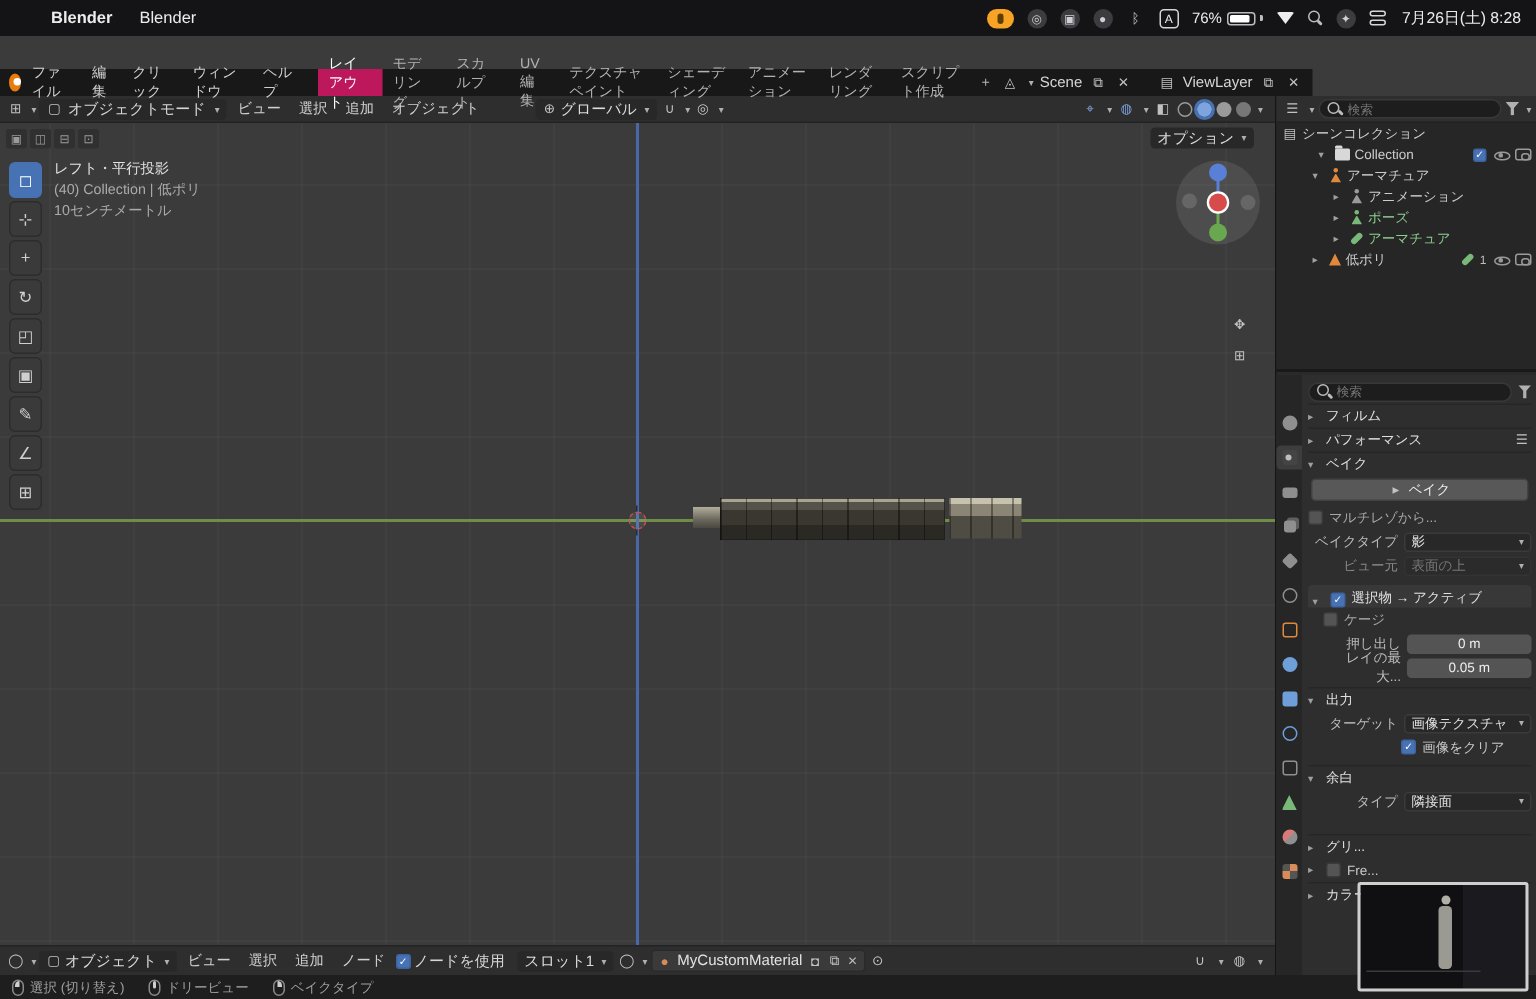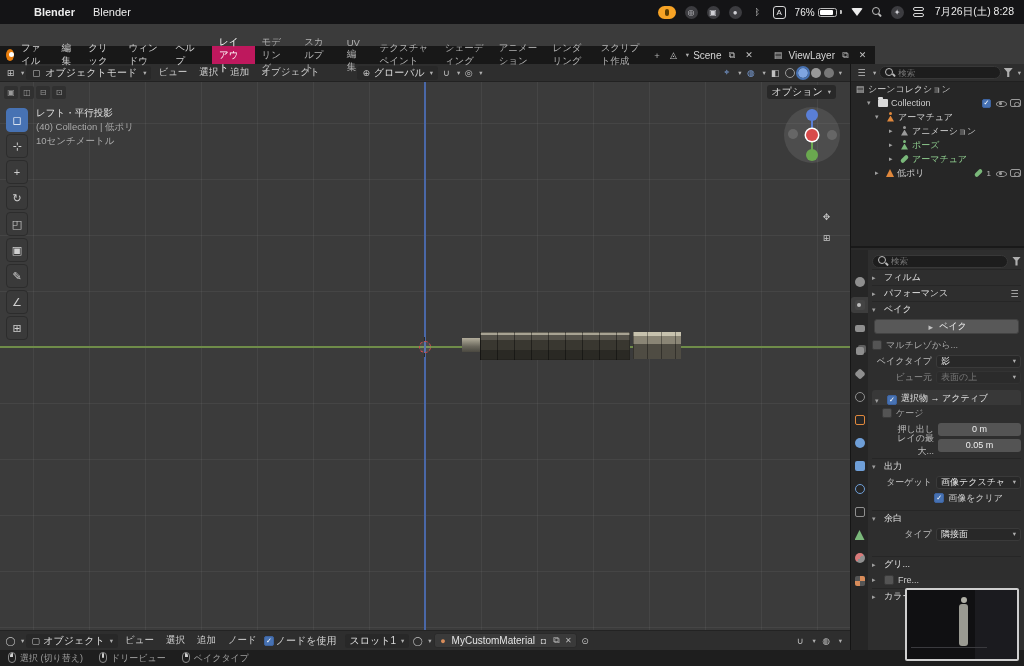--- a/index.html
+++ b/index.html
@@ -102,21 +102,21 @@
   .tooltip .t2{color:#8f8f8f}
   .tooltip .t3{color:#bdbdbd}
 
   
   .shaderbar{position:absolute;top:630px;left:0;width:850px;height:20px;background:#2e2e2e;border-top:1px solid #232323;display:flex;align-items:center;gap:2px;padding:0 4px;z-index:30}
   .matfield{display:inline-flex;align-items:center;background:#3a3a3a;border:1px solid #2a2a2a;height:15px;border-radius:3px;padding:0 4px;gap:4px;color:#e3e3e3}
   .xg{color:#bbb;font-size:8px}
 
   
   .statusbar{position:absolute;top:650px;left:0;width:1024px;height:16px;background:#1e1e1e;display:flex;align-items:center;gap:16px;padding:0 8px;color:#9f9f9f;font-size:9px;z-index:20}
-  .sgrp{display:flex;align-items:flex-start;gap:4px}
+  .sgrp{display:flex;align-items:center;gap:4px}
   .i-mouse{width:8px;height:11px;border:1px solid #8a8a8a;border-radius:4px;position:relative;display:inline-block}
   .i-mouse.l::before{content:"";position:absolute;left:0.5px;top:0.5px;width:3px;height:4px;background:#cfcfcf;border-radius:3px 0 0 0}
   .i-mouse.m::before{content:"";position:absolute;left:2.5px;top:0.5px;width:2px;height:4.5px;background:#cfcfcf;border-radius:1px}
   .i-mouse.r::before{content:"";position:absolute;right:0.5px;top:0.5px;width:3px;height:4px;background:#cfcfcf;border-radius:0 3px 0 0}
 
   
   .rightpanel{position:absolute;left:850px;top:64px;width:174px;height:586px;background:#2a2a2a;border-left:1px solid #151515;z-index:15}
   
   .outliner{position:absolute;left:0;top:0;width:174px;height:184px;background:#262626;border-bottom:2px solid #191919}
   .ol-head{display:flex;align-items:center;gap:3px;height:18px;padding:0 4px;background:#2e2e2e;border-bottom:1px solid #202020}
@@ -398,21 +398,21 @@
           <input placeholder="検索" style="">
         </span>
         <span class="funnel"></span>
         <span class="chev">▾</span>
       </div>
 
       <div class="ol-row">
         <span class="ico" style="width:10px">▤</span>
         <span>シーンコレクション</span>
       </div>
-      <div class="ol-row" style="padding-left:16px">
+      <div class="ol-row" style="padding-left:28px">
         <span class="arrow">▾</span>
         <span class="i-coll"></span>
         <span>Collection</span>
         <span class="ol-right">
           <span class="cb on" style="width:9px;height:9px">✓</span>
           <span class="i-eye"></span>
           <span class="i-cam"></span>
         </span>
       </div>
       <div class="ol-row" style="padding-left:24px">

